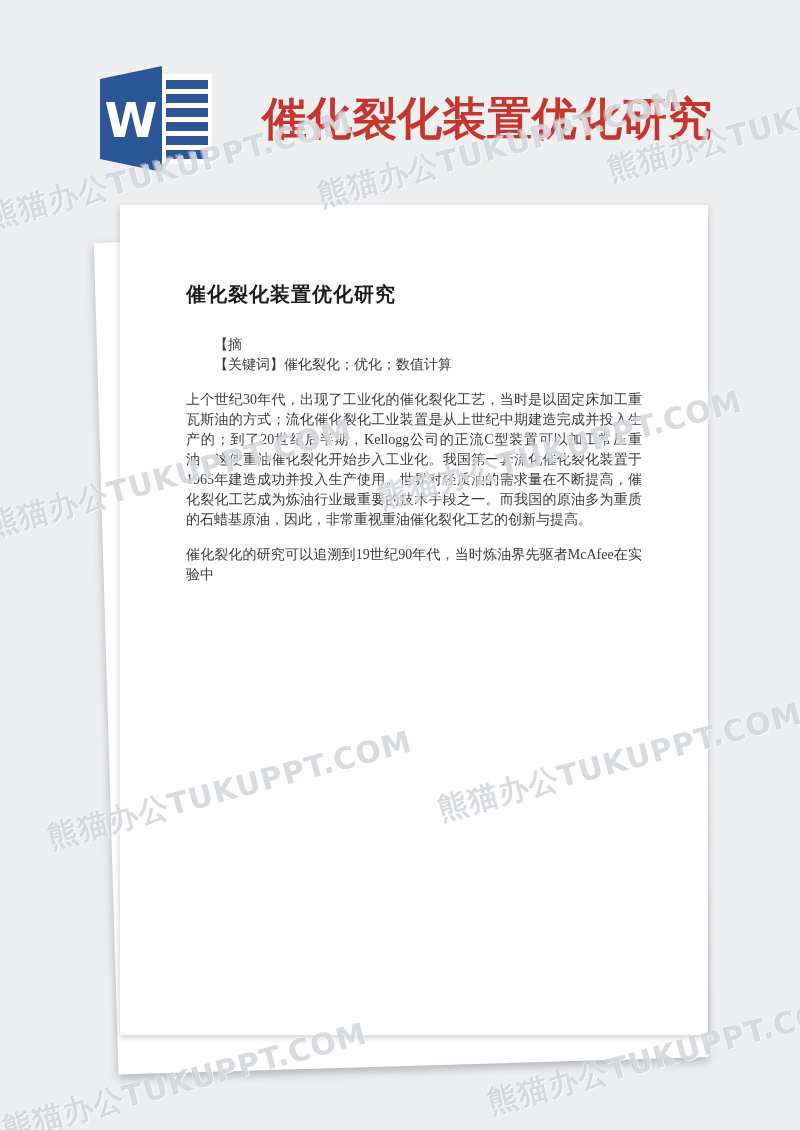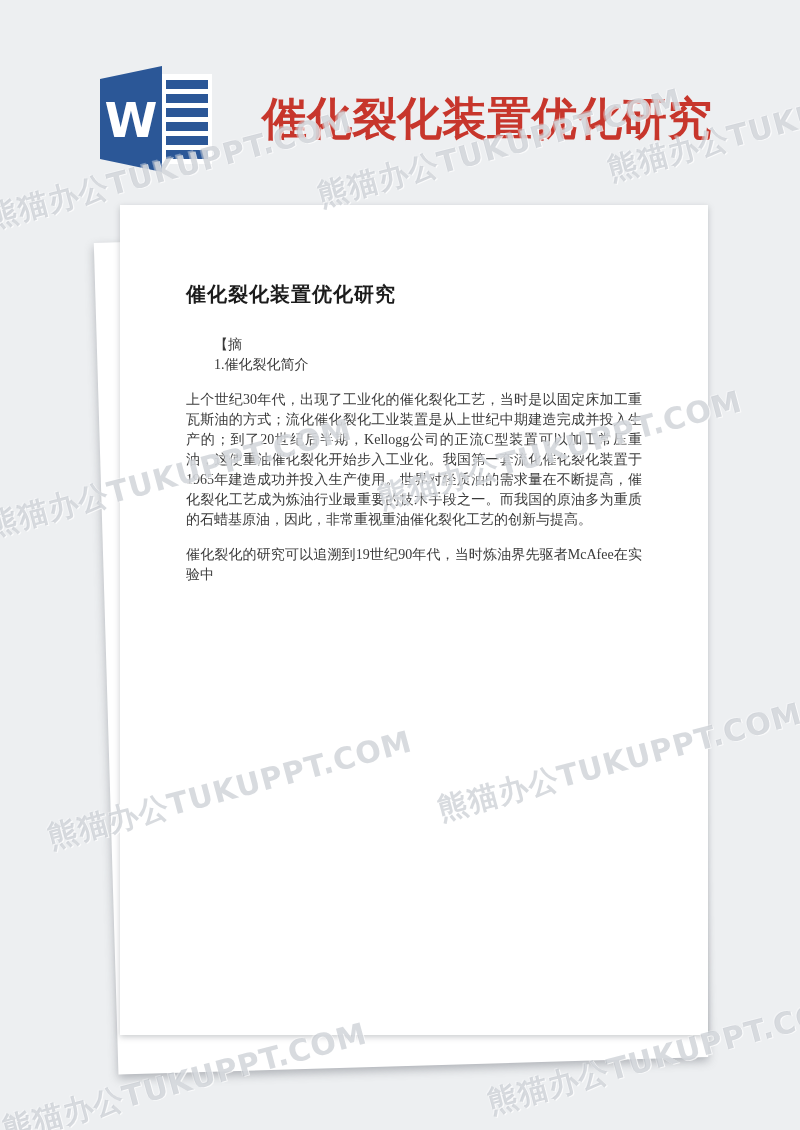--- a/index.html
+++ b/index.html
@@ -106,21 +106,21 @@
       </svg>
     </div>
     <div class="header-title" style="color: rgb(199, 54, 44);">催化裂化装置优化研究</div>
   </div>
 
   <div class="sheet-back"></div>
 
   <div class="page">
     <h1>催化裂化装置优化研究</h1>
     <p class="indent tight">【摘</p>
-    <p class="indent">1.催化裂化简介</p>
+    <p class="indent">【关键词】催化裂化；优化；数值计算</p>
     <p>上个世纪30年代，出现了工业化的催化裂化工艺，当时是以固定床加工重瓦斯油的方式；流化催化裂化工业装置是从上世纪中期建造完成并投入生产的；到了20世纪后半期，Kellogg公司的正流C型装置可以加工常压重油，这使重油催化裂化开始步入工业化。我国第一套流化催化裂化装置于1965年建造成功并投入生产使用。世界对轻质油的需求量在不断提高，催化裂化工艺成为炼油行业最重要的技术手段之一。而我国的原油多为重质的石蜡基原油，因此，非常重视重油催化裂化工艺的创新与提高。</p>
     <p>催化裂化的研究可以追溯到19世纪90年代，当时炼油界先驱者McAfee在实验中</p>
   </div>
 
   <div>
     <span class="wm" style="left: 170px; top: 170px; color: rgba(178, 184, 191, 0.5);">熊猫办公TUKUPPT.COM</span>
     <span class="wm" style="left: 500px; top: 148px; color: rgba(178, 184, 191, 0.5);">熊猫办公TUKUPPT.COM</span>
     <span class="wm" style="left: 790px; top: 122px; color: rgba(178, 184, 191, 0.5);">熊猫办公TUKUPPT.COM</span>
     <span class="wm" style="left: 170px; top: 478px; color: rgba(178, 184, 191, 0.5);">熊猫办公TUKUPPT.COM</span>
     <span class="wm" style="left: 560px; top: 450px; color: rgba(178, 184, 191, 0.5);">熊猫办公TUKUPPT.COM</span>

